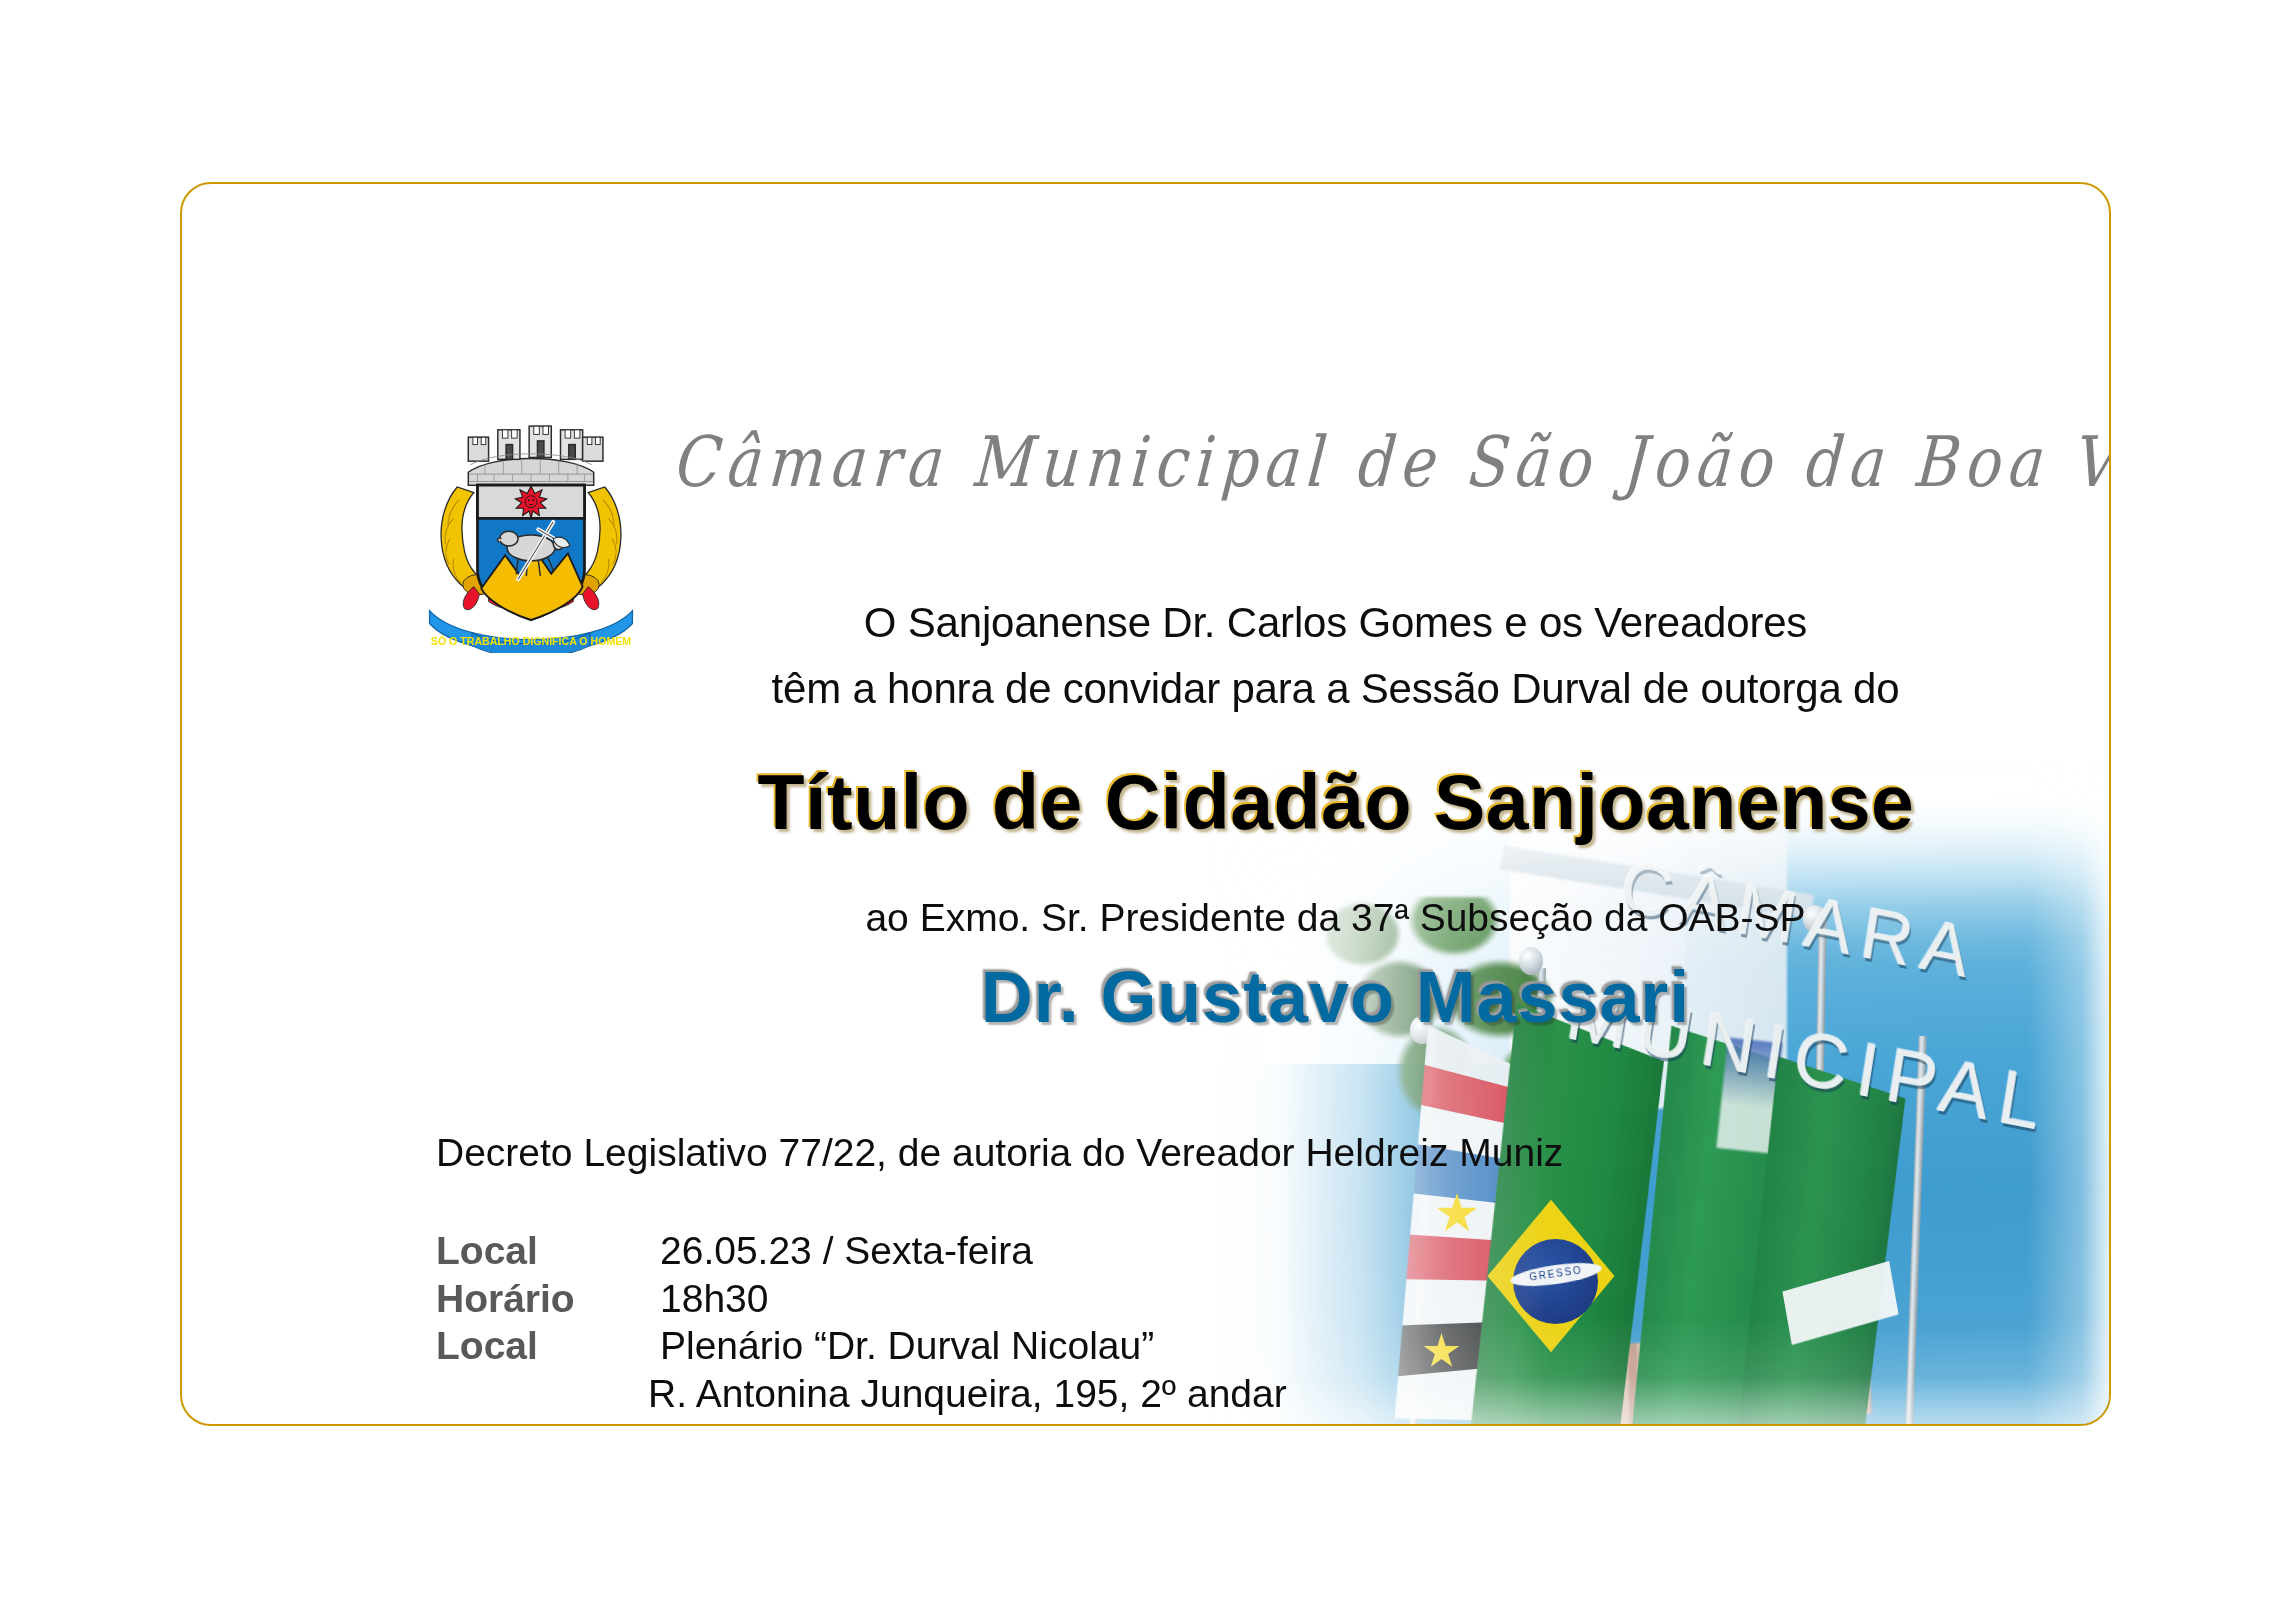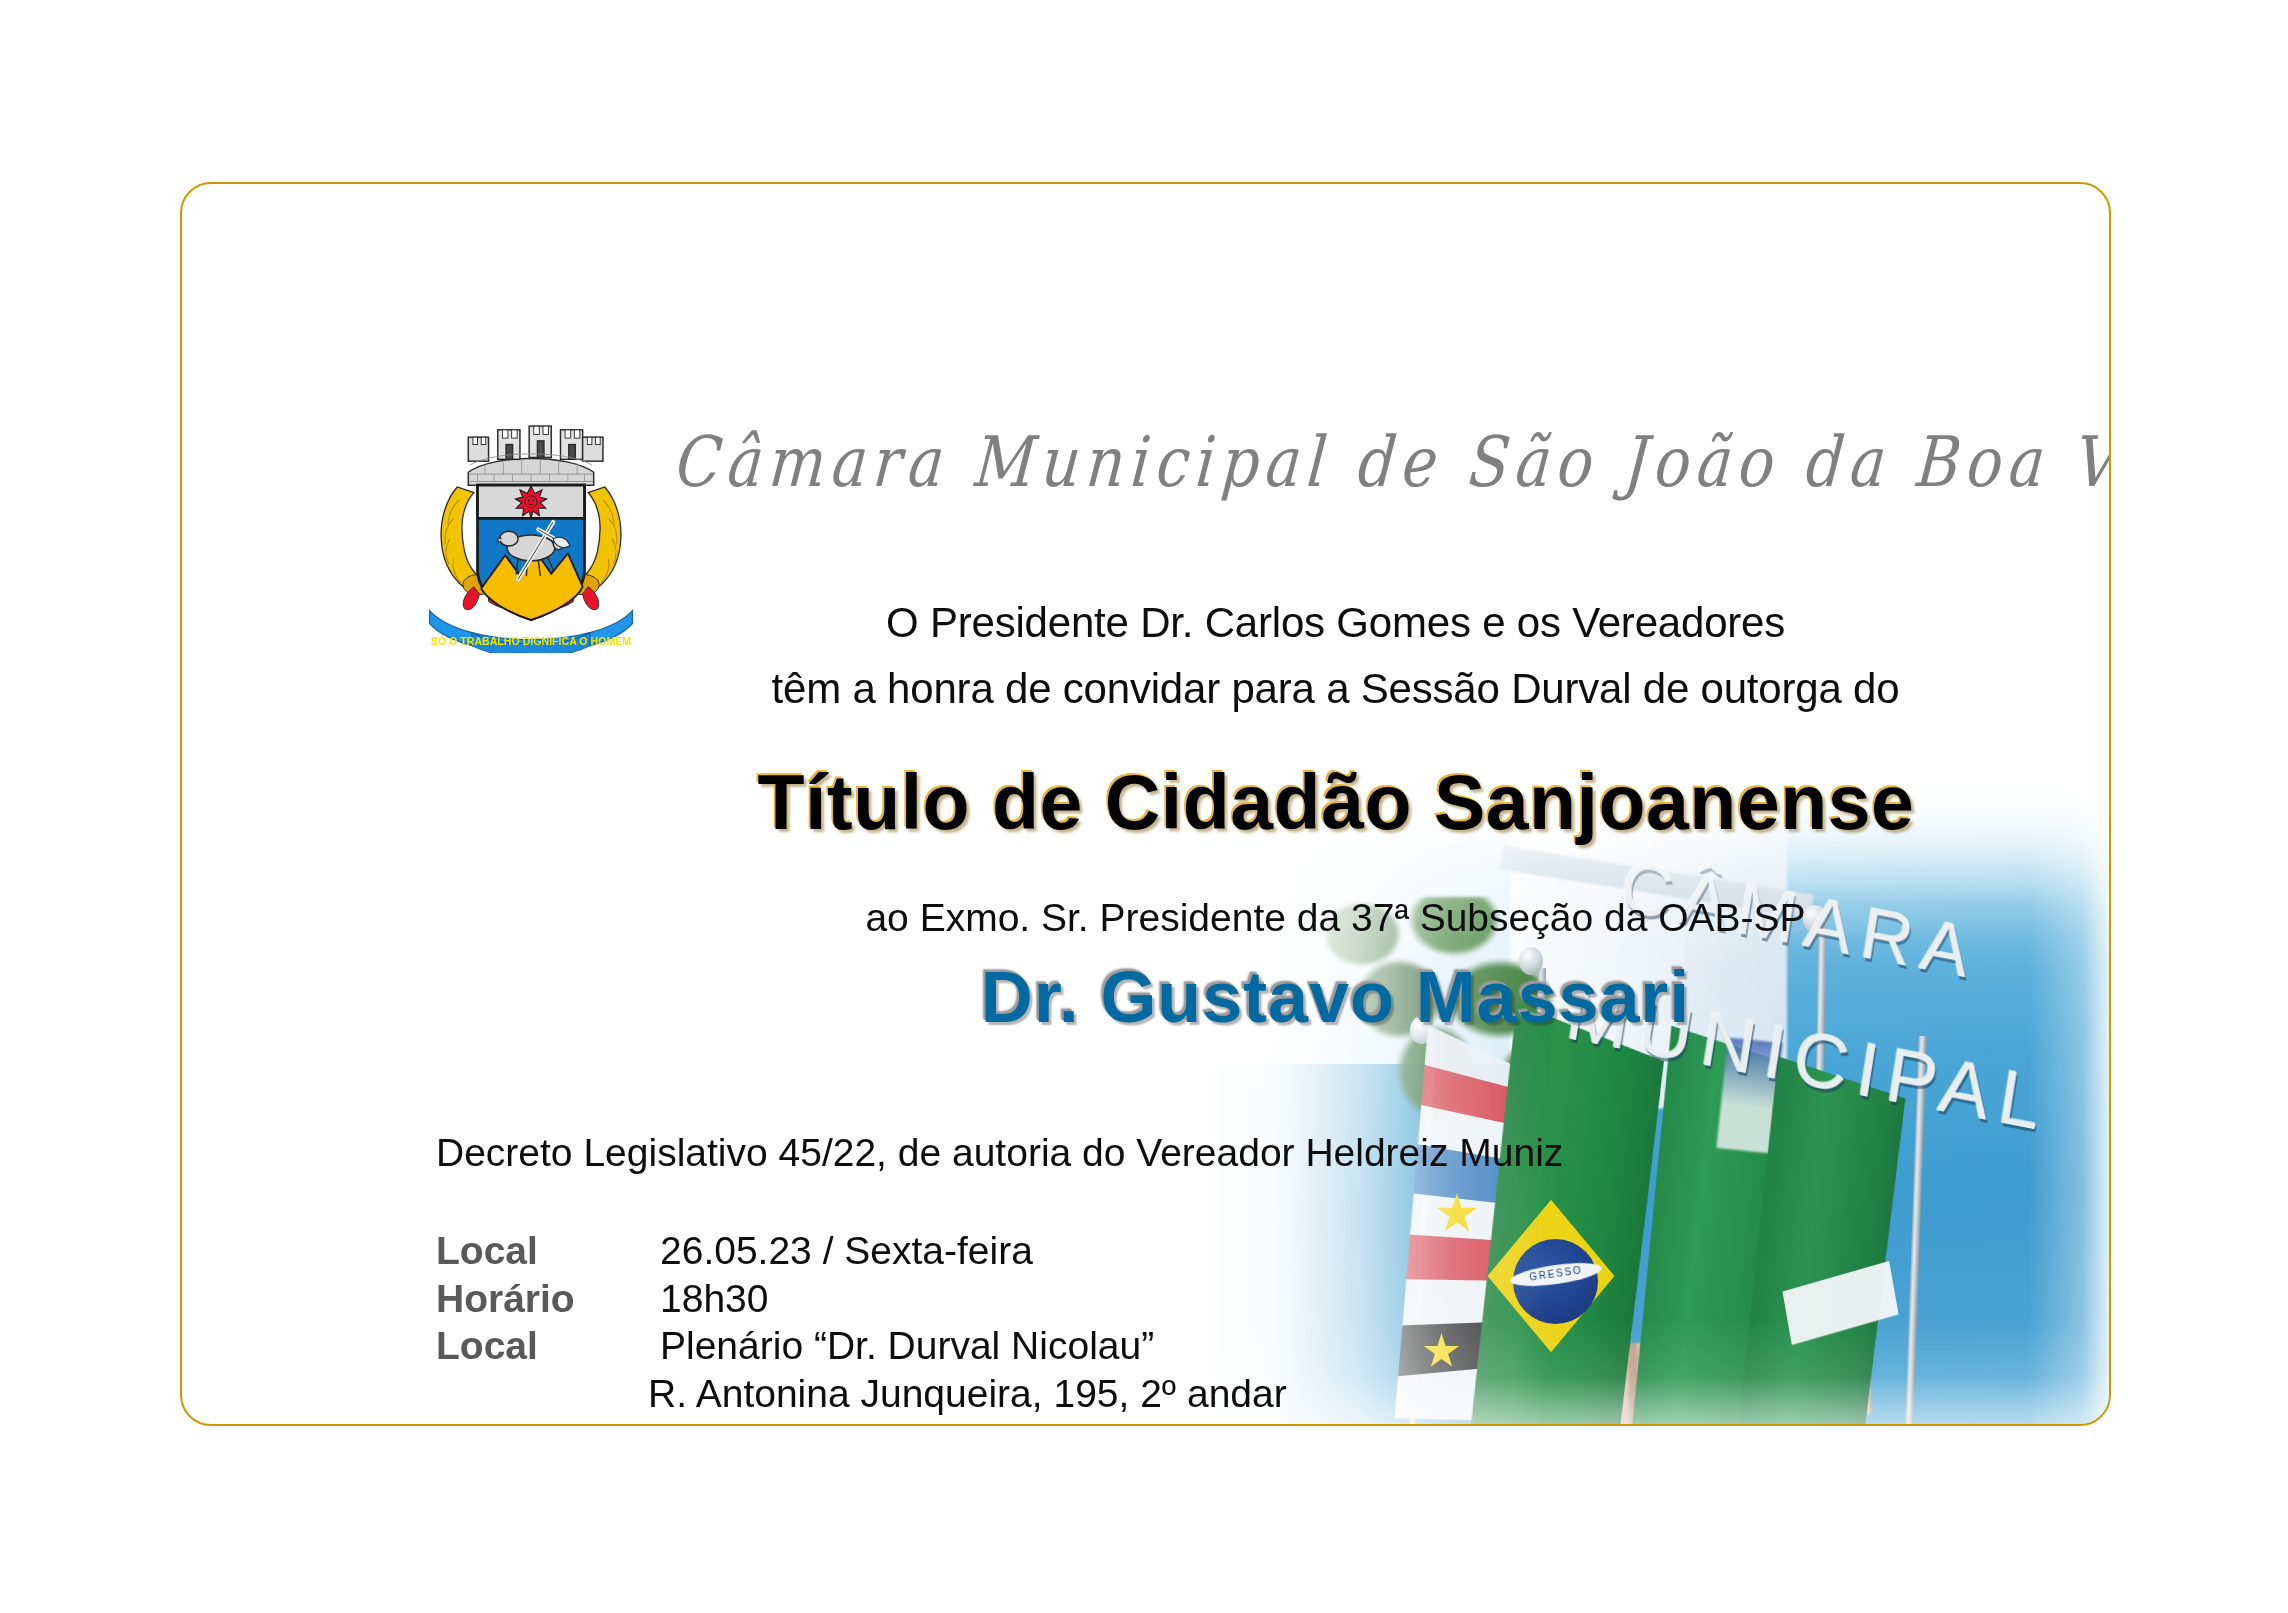--- a/index.html
+++ b/index.html
@@ -567,31 +567,31 @@
           <path d="M10 224 C 48 266, 192 266, 230 224 L 230 238 C 192 280, 48 280, 10 238 Z" fill="#2196e8" stroke="#1467a8" stroke-width="1.4"></path>
           <path d="M56 248 C 86 264, 154 264, 184 248 L 184 262 C 154 278, 86 278, 56 262 Z" fill="#1e88d8" stroke="#0f5f9e" stroke-width="1.2"></path>
           <text x="120" y="261" text-anchor="middle" font-family="Liberation Sans, sans-serif" font-size="11.5" font-weight="bold" fill="#f2e205" transform="rotate(0 120 261)">SÓ O TRABALHO DIGNIFICA O HOMEM</text>
         </g>
       </svg>
     </div>
 
     <div class="script-title">Câmara Municipal de São João da Boa Vista</div>
 
     <div class="intro">
-      <div>O Presidente Dr. Carlos Gomes e os Vereadores</div>
+      <div>O Sanjoanense Dr. Carlos Gomes e os Vereadores</div>
       <div>têm a honra de convidar para a Sessão Durval de outorga do</div>
     </div>
 
     <div class="award-title">Título de Cidadão Sanjoanense</div>
 
     <div class="honoree-sub">ao Exmo. Sr. Presidente da 37ª Subseção da OAB-SP</div>
 
     <div class="honoree-name">Dr. Gustavo Massari</div>
 
-    <div class="decree">Decreto Legislativo 45/22, de autoria do Vereador Heldreiz Muniz</div>
+    <div class="decree">Decreto Legislativo 77/22, de autoria do Vereador Heldreiz Muniz</div>
 
     <div class="details">
       <div class="details-row">
         <span class="det-label">Local</span>
         <span class="det-value">26.05.23 / Sexta-feira</span>
       </div>
       <div class="details-row">
         <span class="det-label">Horário</span>
         <span class="det-value">18h30</span>
       </div>

